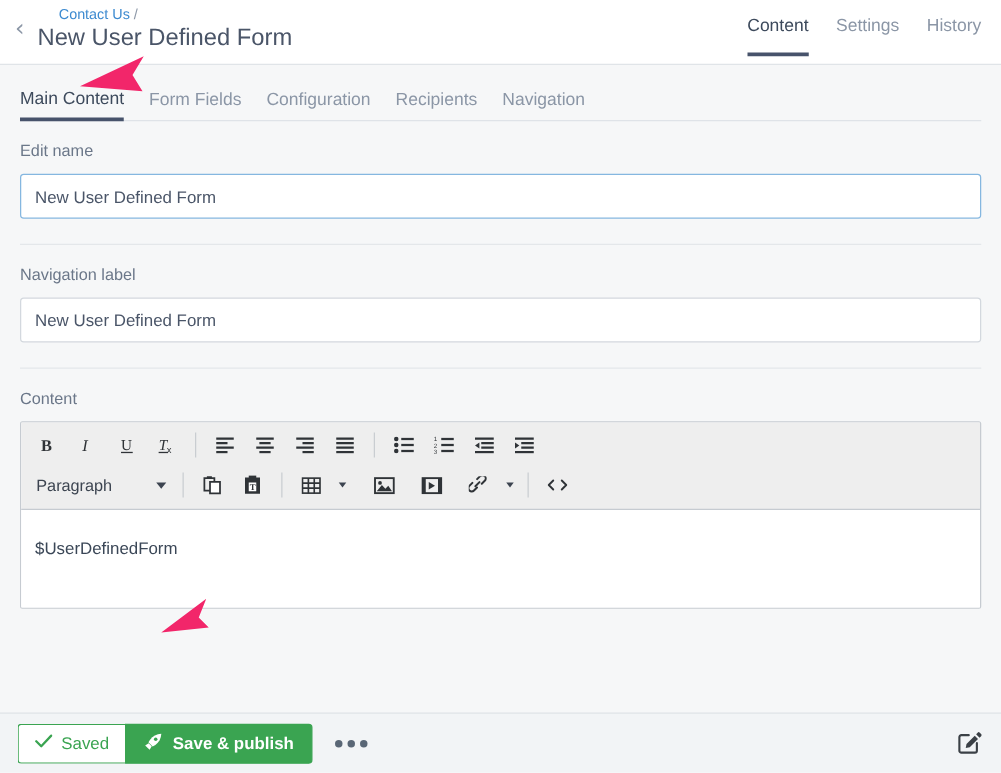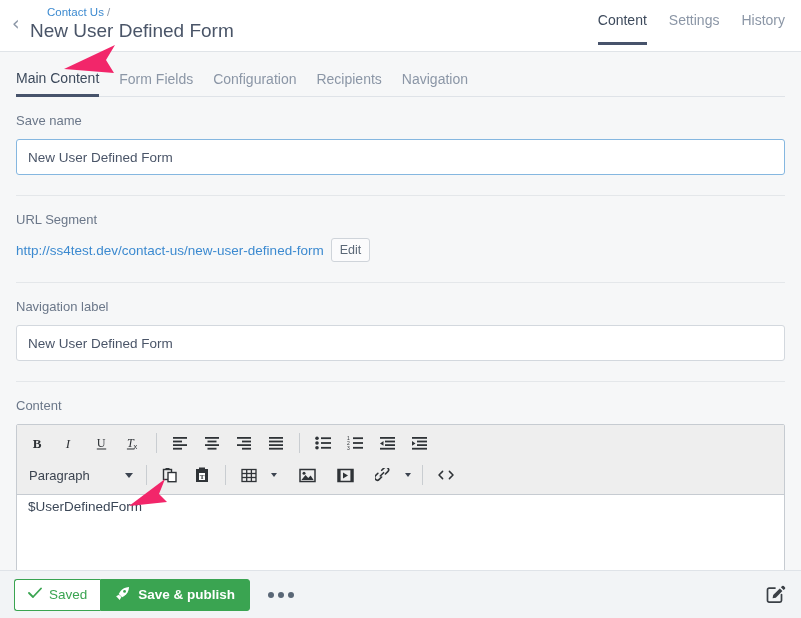--- a/index.html
+++ b/index.html
@@ -195,21 +195,21 @@
     border-right:4px solid transparent;
     border-top:5px solid #3c4450;
     margin-left:6px;
   }
   .caret.sm {
     border-left-width:3.5px; border-right-width:3.5px; border-top-width:4.5px;
   }
   .tb-btn-split { display:flex; align-items:center; cursor:pointer; padding-right:4px; }
   .editor-body {
     height: 78px;
-    padding: 4px 11px;
+    padding: 23px 11px;
     font-size: 13.5px;
     color: #3b4757;
     background: #fff;
   }
 
   
   .bottom-bar {
     position: absolute;
     left: 0; right: 0; bottom: 0;
     height: 48px;
@@ -281,33 +281,25 @@
   <div class="subtab active">Main Content</div>
   <div class="subtab">Form Fields</div>
   <div class="subtab">Configuration</div>
   <div class="subtab">Recipients</div>
   <div class="subtab">Navigation</div>
 </div>
 
 <div class="form-area">
 
   <div class="field">
-    <div class="field-label">Save name</div>
+    <div class="field-label">Edit name</div>
     <input class="text-input" type="text" value="New User Defined Form" style="">
     <div class="divider"></div>
   </div>
 
-  <div class="field">
-    <div class="field-label">URL Segment</div>
-    <div class="url-row">
-      <a class="url-link">http://ss4test.dev/contact-us/new-user-defined-form</a>
-      <button class="edit-btn">Edit</button>
-    </div>
-    <div class="divider"></div>
-  </div>
 
   <div class="field">
     <div class="field-label">Navigation label</div>
     <input class="text-input plain" type="text" value="New User Defined Form" style="">
     <div class="divider"></div>
   </div>
 
   <div class="field">
     <div class="field-label">Content</div>
 

